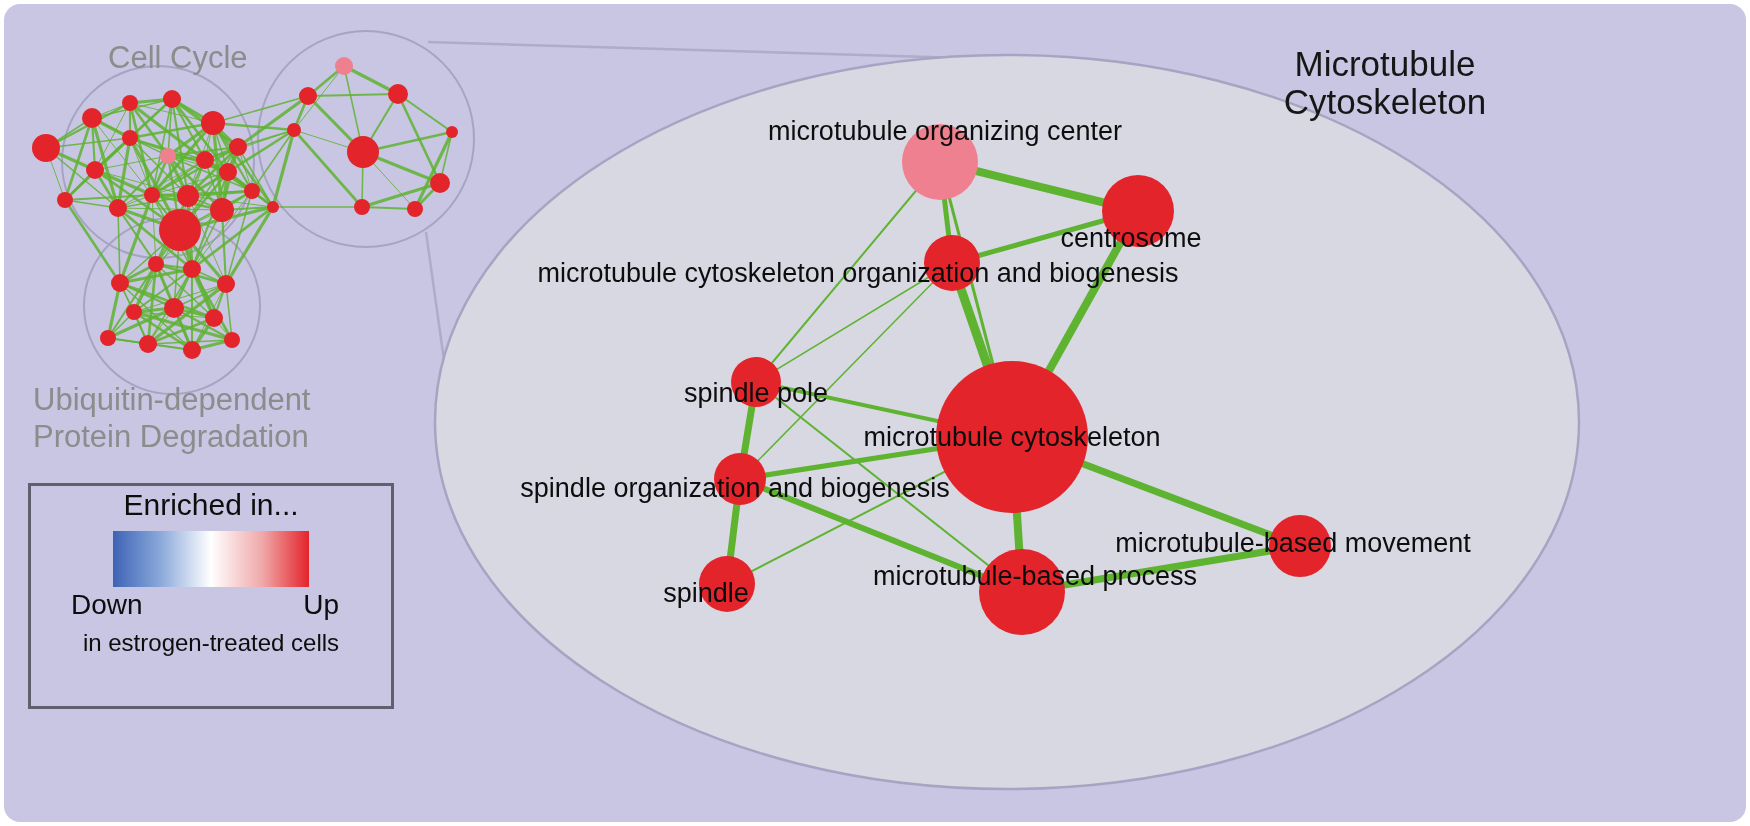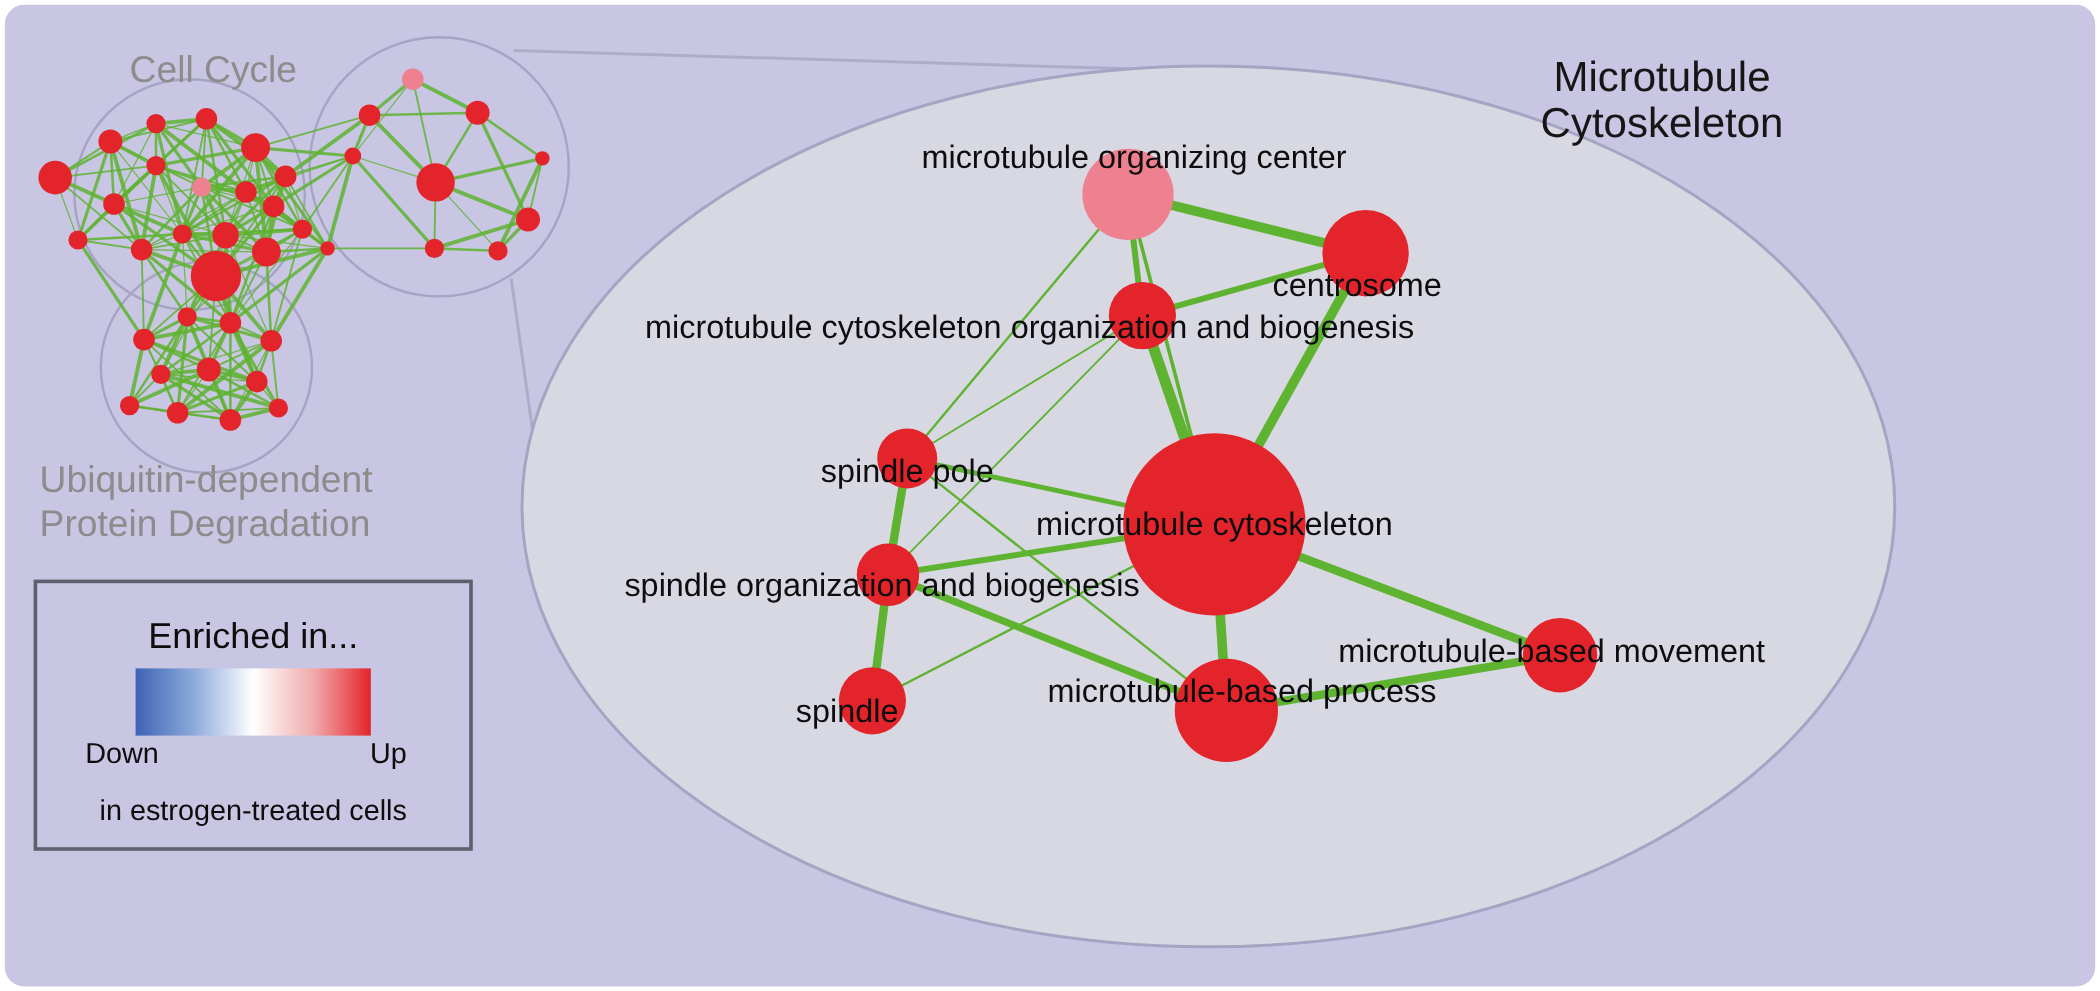--- a/index.html
+++ b/index.html
@@ -5,25 +5,25 @@
   html,body{margin:0;padding:0;background:#ffffff;}
   .canvas{position:relative;width:1750px;height:826px;background:#ffffff;overflow:hidden;
           font-family:"Liberation Sans", sans-serif;}
   svg text{font-family:"Liberation Sans", sans-serif;}
   .cluster-label{font-size:31px;fill:#8c8c8c;}
   .zoom-title{font-size:35px;fill:#161616;text-anchor:middle;}
   .node-label{font-size:27px;fill:#0d0d0d;text-anchor:middle;}
   .zoomline{stroke:#aeacc8;stroke-width:2.5;}
   .legend{position:absolute;left:28px;top:483px;width:360px;height:220px;
           border:3px solid #5f5f6d;color:#0d0d0d;}
-  .legend-title{text-align:center;font-size:30px;margin-top:28px;}
+  .legend-title{text-align:center;font-size:30px;margin-top:2px;}
   .legend-gradient{width:196px;height:56px;margin:9px auto 0;}
   .legend-scale{display:flex;justify-content:space-between;padding:2px 52px 0 40px;
-                font-size:24px;text-align:center;}
-  .legend-caption{text-align:center;font-size:24px;line-height:31px;margin-top:17px;}
+                font-size:28px;text-align:center;}
+  .legend-caption{text-align:center;font-size:24px;line-height:31px;margin-top:6px;}
 </style>
 </head>
 <body>
 
 <div class="canvas">
   <svg id="scene" width="1750" height="826" viewBox="0 0 1750 826">
 
     <rect x="4" y="4" width="1742" height="818" rx="16" fill="#c8c6e2"></rect>
 
     <line class="zoomline" x1="428" y1="42" x2="962" y2="58"></line>

